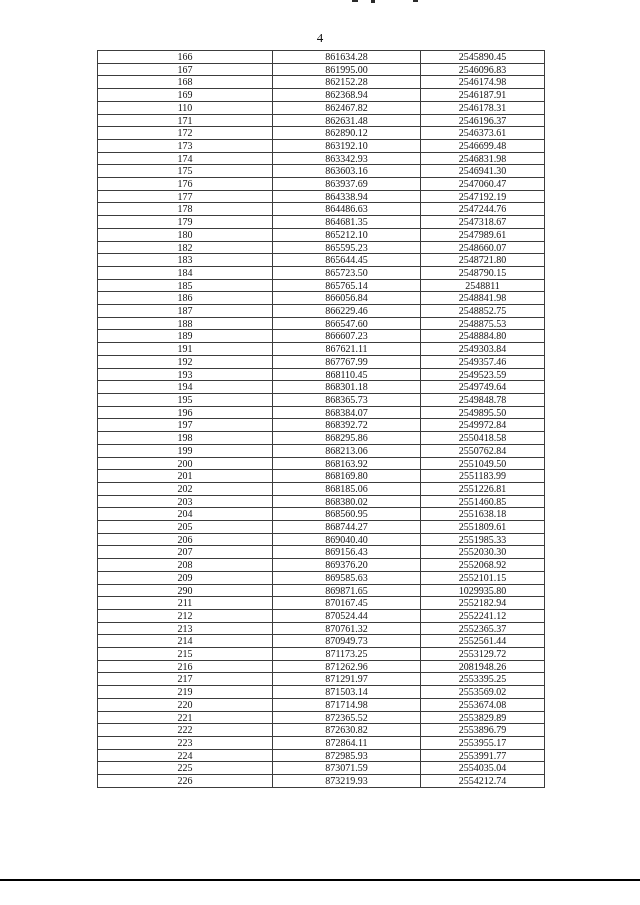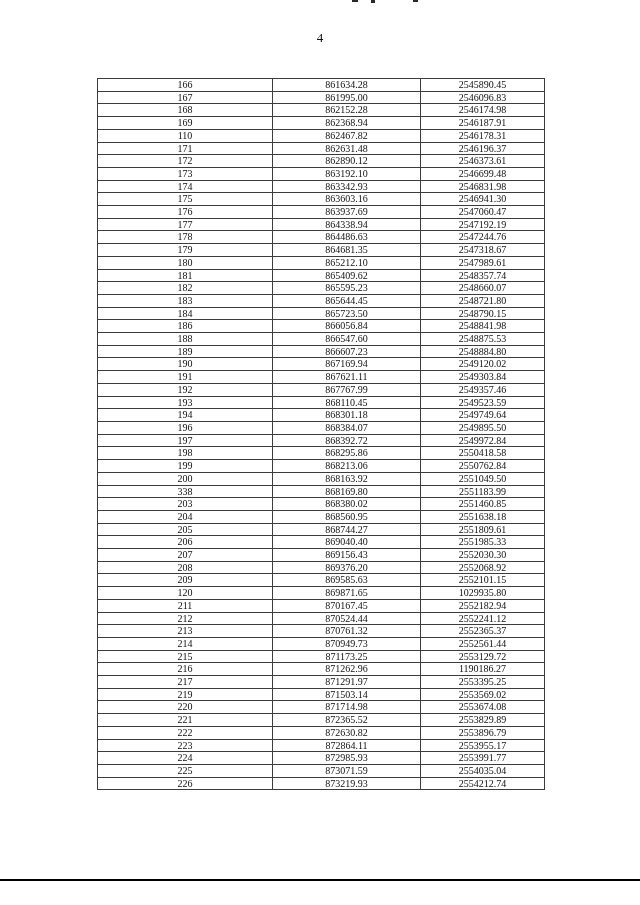--- a/index.html
+++ b/index.html
@@ -17,21 +17,21 @@
     top: 30px;
     left: 0;
     right: 0;
     text-align: center;
     font-size: 13px;
     color: #111;
   }
   table.coords {
     position: absolute;
     left: 97px;
-    top: 78px;
+    top: 50px;
     width: 447px;
     border-collapse: collapse;
     table-layout: fixed;
   }
   table.coords td {
     border: 1px solid #3c3c3c;
     font-size: 10px;
     line-height: 11.7px;
     height: 11.7px;
     padding: 0;
@@ -137,80 +137,85 @@
         <td>179</td>
         <td>864681.35</td>
         <td>2547318.67</td>
       </tr>
       <tr>
         <td>180</td>
         <td>865212.10</td>
         <td>2547989.61</td>
       </tr>
       <tr>
-        <td>181</td>
-        <td>865409.62</td>
-        <td>2548357.74</td>
-      </tr>
-      <tr>
         <td>182</td>
         <td>865595.23</td>
         <td>2548660.07</td>
       </tr>
       <tr>
         <td>183</td>
         <td>865644.45</td>
         <td>2548721.80</td>
       </tr>
       <tr>
         <td>184</td>
         <td>865723.50</td>
         <td>2548790.15</td>
       </tr>
       <tr>
+        <td>185</td>
+        <td>865765.14</td>
+        <td>2548811</td>
+      </tr>
+      <tr>
         <td>186</td>
         <td>866056.84</td>
         <td>2548841.98</td>
       </tr>
       <tr>
+        <td>187</td>
+        <td>866229.46</td>
+        <td>2548852.75</td>
+      </tr>
+      <tr>
         <td>188</td>
         <td>866547.60</td>
         <td>2548875.53</td>
       </tr>
       <tr>
         <td>189</td>
         <td>866607.23</td>
         <td>2548884.80</td>
       </tr>
       <tr>
-        <td>190</td>
-        <td>867169.94</td>
-        <td>2549120.02</td>
-      </tr>
-      <tr>
         <td>191</td>
         <td>867621.11</td>
         <td>2549303.84</td>
       </tr>
       <tr>
         <td>192</td>
         <td>867767.99</td>
         <td>2549357.46</td>
       </tr>
       <tr>
         <td>193</td>
         <td>868110.45</td>
         <td>2549523.59</td>
       </tr>
       <tr>
         <td>194</td>
         <td>868301.18</td>
         <td>2549749.64</td>
       </tr>
       <tr>
+        <td>195</td>
+        <td>868365.73</td>
+        <td>2549848.78</td>
+      </tr>
+      <tr>
         <td>196</td>
         <td>868384.07</td>
         <td>2549895.50</td>
       </tr>
       <tr>
         <td>197</td>
         <td>868392.72</td>
         <td>2549972.84</td>
       </tr>
       <tr>
@@ -222,23 +227,28 @@
         <td>199</td>
         <td>868213.06</td>
         <td>2550762.84</td>
       </tr>
       <tr>
         <td>200</td>
         <td>868163.92</td>
         <td>2551049.50</td>
       </tr>
       <tr>
-        <td>338</td>
+        <td>201</td>
         <td>868169.80</td>
         <td>2551183.99</td>
+      </tr>
+      <tr>
+        <td>202</td>
+        <td>868185.06</td>
+        <td>2551226.81</td>
       </tr>
       <tr>
         <td>203</td>
         <td>868380.02</td>
         <td>2551460.85</td>
       </tr>
       <tr>
         <td>204</td>
         <td>868560.95</td>
         <td>2551638.18</td>
@@ -262,21 +272,21 @@
         <td>208</td>
         <td>869376.20</td>
         <td>2552068.92</td>
       </tr>
       <tr>
         <td>209</td>
         <td>869585.63</td>
         <td>2552101.15</td>
       </tr>
       <tr>
-        <td>120</td>
+        <td>290</td>
         <td>869871.65</td>
         <td>1029935.80</td>
       </tr>
       <tr>
         <td>211</td>
         <td>870167.45</td>
         <td>2552182.94</td>
       </tr>
       <tr>
         <td>212</td>
@@ -294,21 +304,21 @@
         <td>2552561.44</td>
       </tr>
       <tr>
         <td>215</td>
         <td>871173.25</td>
         <td>2553129.72</td>
       </tr>
       <tr>
         <td>216</td>
         <td>871262.96</td>
-        <td>1190186.27</td>
+        <td>2081948.26</td>
       </tr>
       <tr>
         <td>217</td>
         <td>871291.97</td>
         <td>2553395.25</td>
       </tr>
       <tr>
         <td>219</td>
         <td>871503.14</td>
         <td>2553569.02</td>

